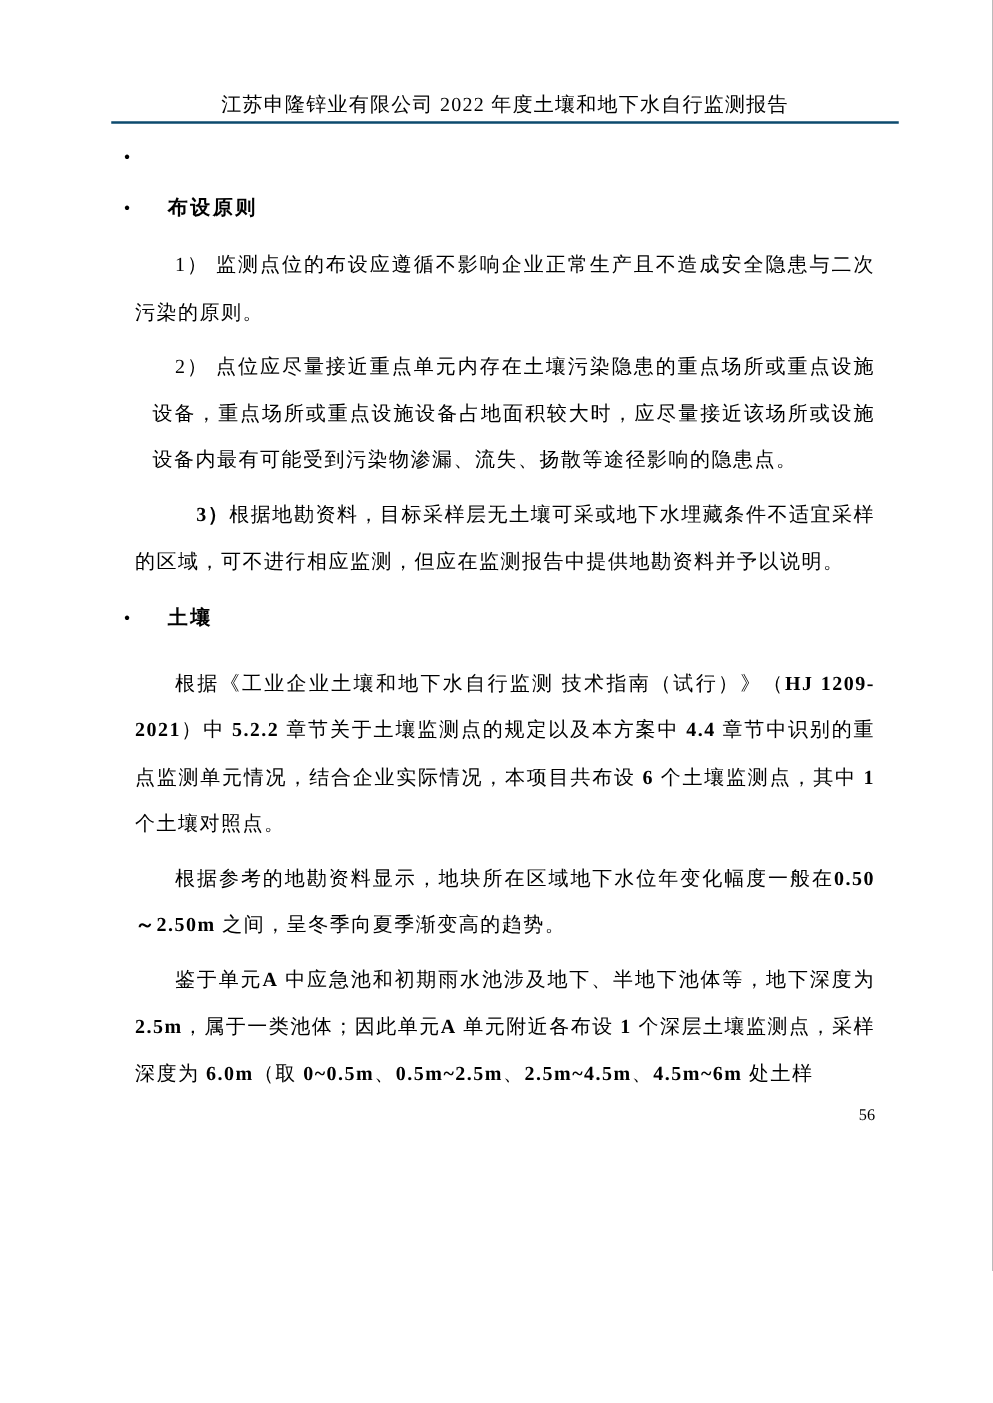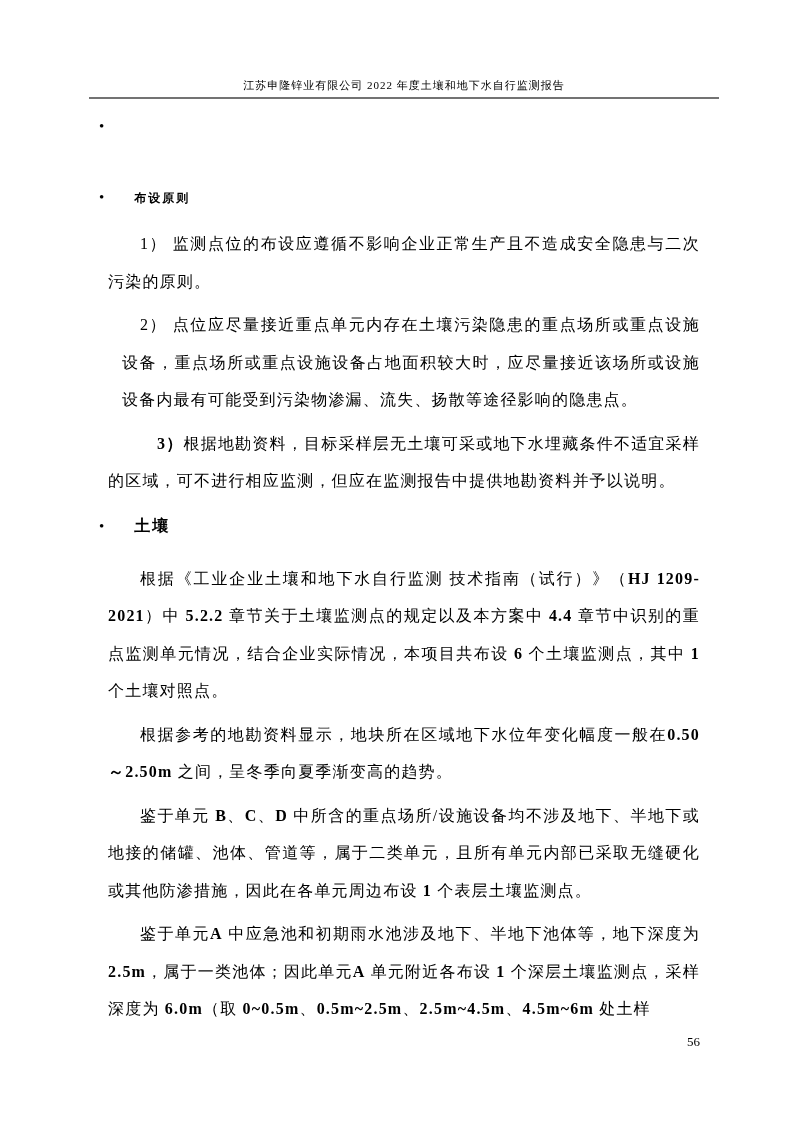--- a/index.html
+++ b/index.html
@@ -12,50 +12,49 @@
     box-sizing: border-box;
     padding: 0 94px 0 96px;
     overflow: hidden;
     font-family: "Liberation Serif", serif;
     color: #000;
   }
   
   .doc-header {
     margin: 76px -19px 0 -7px;
     text-align: center;
-    font-size: 11px;
+    font-size: 16px;
     letter-spacing: 1px;
     line-height: 18px;
     padding-bottom: 3px;
-    border-bottom: 2px solid #737373;
+    border-bottom: 2px solid #0c4a6e;
   }
   
   .h-row { display: flex; align-items: baseline; }
   .bullet {
     flex: 0 0 auto;
     margin-left: 3px;
     font-size: 15px;
     line-height: 1;
   }
   .h1-row { margin-top: 20px; line-height: 26px; }
   .h1-row .h-text {
     margin-left: 19px;
     font-size: 18px;
     font-weight: bold;
     letter-spacing: 3px;
     font-family: "Liberation Sans", sans-serif;
   }
   .h2-row { margin-top: 22px; line-height: 22px; }
   .h2-row .h-text {
     margin-left: 30px;
-    font-size: 12px;
+    font-size: 16px;
     font-weight: bold;
     letter-spacing: 2px;
     font-family: "Liberation Sans", sans-serif;
-    margin-top: 31px;
   }
   .h3-row { margin-top: 14px; line-height: 24px; }
   .h3-row .h-text {
     margin-left: 30px;
     font-size: 16px;
     font-weight: bold;
     letter-spacing: 2px;
     font-family: "Liberation Sans", sans-serif;
   }
   
@@ -108,19 +107,18 @@
 
   <div class="h-row h3-row">
     <span class="bullet">•</span>
     <span class="h-text">土壤</span>
   </div>
 
   <div class="para after-heading"><span>根据《工业企业土壤和地下水自行监测 技术指南（试行）》（</span><span class="run-sb">HJ 1209-2021</span><span>）中 </span><span class="run-sb">5.2.2</span><span> 章节关于土壤监测点的规定以及本方案中 </span><span class="run-sb">4.4</span><span> 章节中识别的重点监测单元情况，结合企业实际情况，本项目共布设 </span><span class="run-sb">6</span><span> 个土壤监测点，其中 </span><span class="run-sb">1</span><span> 个土壤对照点。</span></div>
 
   <div class="para"><span>根据参考的地勘资料显示，地块所在区域地下水位年变化幅度一般在</span><span class="run-sb">0.50～2.50m</span><span> 之间，呈冬季向夏季渐变高的趋势。</span></div>
 
-  <div class="para"><span>鉴于单元 </span><span class="run-sb">B</span><span>、</span><span class="run-sb">C</span><span>、</span><span class="run-sb">D</span><span> 中所含的重点场所/设施设备均不涉及地下、半地下或地接的储罐、池体、管道等，属于二类单元，且所有单元内部已采取无缝硬化或其他防渗措施，因此在各单元周边布设 </span><span class="run-sb">1</span><span> 个表层土壤监测点。</span></div>
 
   <div class="para"><span>鉴于单元</span><span class="run-sb">A</span><span> 中应急池和初期雨水池涉及地下、半地下池体等，地下深度为 </span><span class="run-sb">2.5m</span><span>，属于一类池体；因此单元</span><span class="run-sb">A</span><span> 单元附近各布设 </span><span class="run-sb">1</span><span> 个深层土壤监测点，采样深度为 </span><span class="run-sb">6.0m</span><span>（取 </span><span class="run-sb">0~0.5m</span><span>、</span><span class="run-sb">0.5m~2.5m</span><span>、</span><span class="run-sb">2.5m~4.5m</span><span>、</span><span class="run-sb">4.5m~6m</span><span> 处土样</span></div>
 
   <div class="page-number">56</div>
 
 </div>
 
 </body></html>

